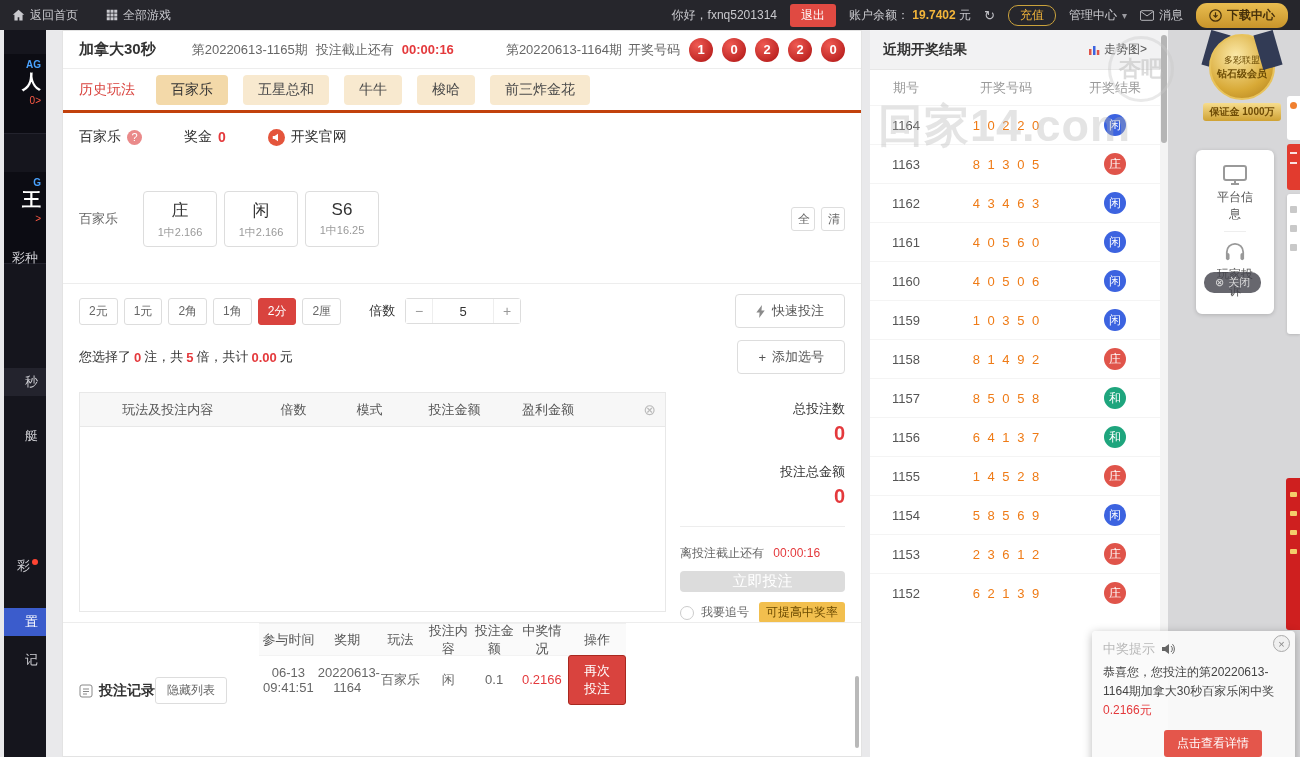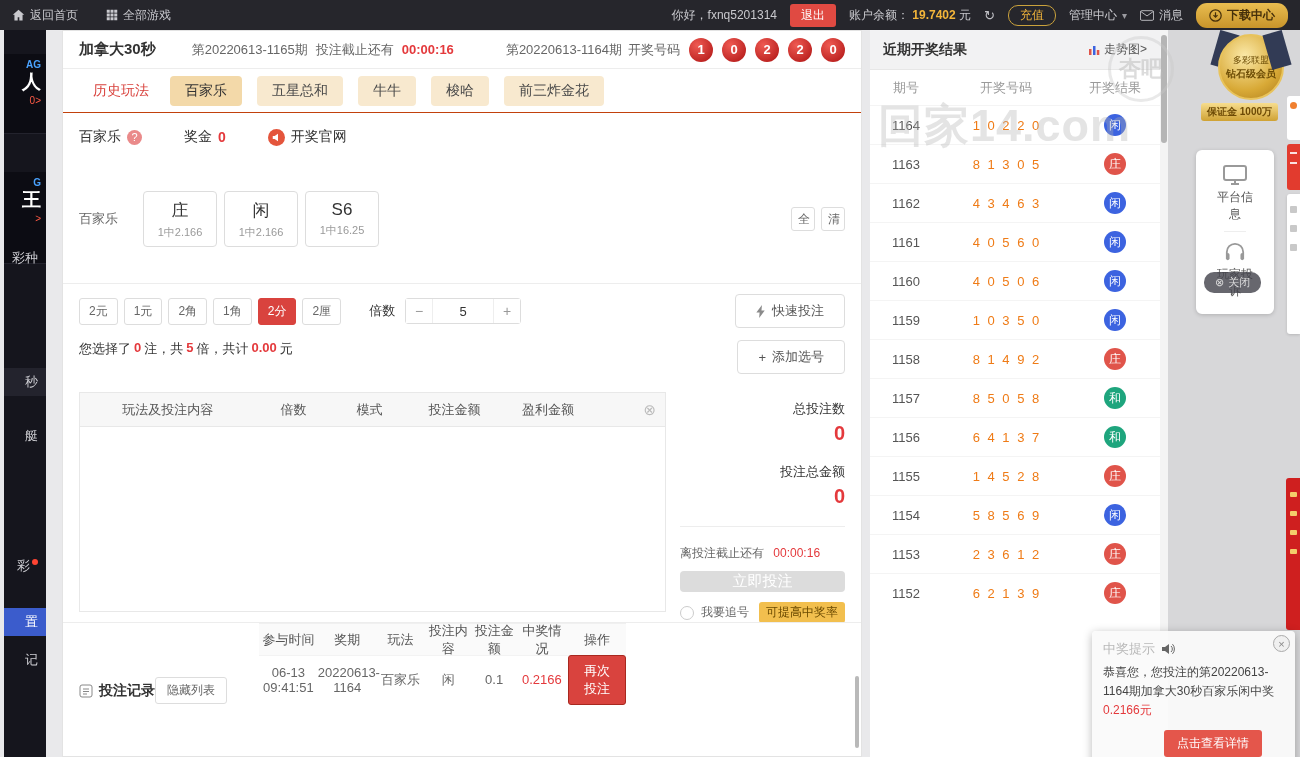--- a/index.html
+++ b/index.html
@@ -43,22 +43,22 @@
     border:1px solid #e3e3e3; display:flex; flex-direction:column; overflow:hidden; z-index:5; }
   .p-header { height:38px; min-height:38px; border-bottom:1px solid #ededed; display:flex; align-items:center;
     padding:0 16px; color:#666; font-size:13px; }
   .p-title { font-size:15px; font-weight:bold; color:#333; margin-right:36px; }
   .gap8 { margin-left:8px; }
   .red-strong { color:#e4393c; font-weight:bold; }
   .p-header-right { margin-left:auto; display:flex; align-items:center; gap:6px; }
   .num-ball { width:24px; height:24px; border-radius:50%; background:radial-gradient(circle at 35% 30%, #ef5a52, #ad1212);
     color:#fff; font-weight:bold; font-size:13px; display:inline-flex; align-items:center; justify-content:center; margin-left:3px; }
 
-  .p-tabs { height:44px; min-height:44px; border-bottom:1px solid #c2410c; display:flex; align-items:center;
-    gap:15px; padding:0 30px; font-size:14px; }
+  .p-tabs { height:44px; min-height:44px; border-bottom:3px solid #c2410c; display:flex; align-items:center;
+    gap:15px; padding:0 16px; font-size:14px; }
   .tab-link { color:#d9433e; cursor:pointer; margin-right:6px; }
   .tab-pill { background:#f8e9cf; color:#4a4a4a; padding:6px 15px; border-radius:4px; cursor:pointer; }
   .tab-pill.active { background:#f3d9a9; color:#333; }
 
   .p-info { height:48px; min-height:48px; display:flex; align-items:center; padding:0 16px; font-size:14px; gap:6px; }
   .q-icon { width:15px; height:15px; border-radius:50%; background:#ea8a8a; color:#fff; font-size:11px;
     text-align:center; line-height:15px; cursor:pointer; }
   .ml36 { margin-left:36px; }
   .bonus-val { color:#e4393c; font-weight:bold; }
   .horn-icon { width:17px; height:17px; border-radius:50%; background:#e4553c; display:inline-flex;
@@ -79,21 +79,21 @@
     font-size:12px; margin-right:6px; cursor:pointer; }
   .unit-pill.sel { background:#d9433e; border-color:#d9433e; color:#fff; }
   .mult-label { margin-left:22px; margin-right:10px; font-size:13px; color:#333; }
   .stepper { display:flex; border:1px solid #ddd; border-radius:3px; height:26px; align-items:stretch; }
   .step-btn { width:26px; border:none; background:#fff; color:#999; font-size:14px; cursor:pointer; }
   .step-val { width:62px; border-left:1px solid #eee; border-right:1px solid #eee; display:flex;
     align-items:center; justify-content:center; font-size:13px; color:#333; }
   .btn-outline { margin-left:auto; border:1px solid #ddd; background:#fff; border-radius:4px; padding:7px 20px;
     font-size:13px; color:#555; display:flex; align-items:center; gap:6px; cursor:pointer; }
 
-  .p-summary { display:flex; align-items:flex-start; padding:4px 16px 10px; font-size:13px; color:#333; }
+  .p-summary { display:flex; align-items:center; padding:4px 16px 10px; font-size:13px; color:#333; }
   .red-num { color:#e4393c; font-weight:bold; margin:0 3px; }
 
   .p-middle { display:flex; padding:8px 16px 10px; gap:14px; height:238px; min-height:238px; }
   .bet-table { flex:1; border:1px solid #e8e8e8; display:flex; flex-direction:column; background:#fff; }
   .bt-head { height:34px; min-height:34px; background:#f7f7f7; display:flex; align-items:center;
     font-size:13px; color:#555; border-bottom:1px solid #e8e8e8; }
   .bt-c1{width:30%;text-align:center;} .bt-c2{width:13%;text-align:center;} .bt-c3{width:13%;text-align:center;}
   .bt-c4{width:16%;text-align:center;} .bt-c5{width:16%;text-align:center;}
   .bt-close { margin-left:auto; margin-right:9px; color:#bbb; font-size:15px; cursor:pointer; }
   .bt-body { flex:1; background:#fff; }
@@ -146,21 +146,21 @@
   .watermark-logo { position:absolute; left:1108px; top:36px; width:66px; height:66px; border:3px solid rgba(200,200,200,0.4);
     border-radius:50%; color:rgba(185,185,185,0.5); display:flex; align-items:center; justify-content:center;
     font-size:22px; font-weight:bold; z-index:18; pointer-events:none; }
 
   
   .scrollbar { position:absolute; left:1160px; top:30px; width:8px; bottom:0; background:#f4f4f4; z-index:6; }
   .scroll-thumb { position:absolute; top:5px; left:1px; width:6px; height:108px; background:#b5b5b5; border-radius:3px; cursor:grab; }
 
   
   .rightzone { position:absolute; left:1168px; top:30px; right:0; bottom:0; background:#d7d7d9; overflow:hidden; z-index:5; }
-  .medal { position:absolute; left:33px; top:0; width:100px; height:112px; }
+  .medal { position:absolute; left:24px; top:0; width:100px; height:112px; text-align:center; }
   .medal:before, .medal:after { content:""; position:absolute; top:2px; width:20px; height:36px; background:#323b55; }
   .medal:before { left:14px; transform:rotate(16deg); }
   .medal:after { right:14px; transform:rotate(-16deg); }
   .medal-circle { position:relative; width:66px; height:66px; border-radius:50%; margin:4px auto 0;
     background:radial-gradient(circle at 40% 32%, #fbe9a8, #d8a936 62%, #ad7c1c);
     border:2px solid #e8c35c; display:flex; flex-direction:column; align-items:center; justify-content:center; color:#6d4d06; }
   .medal-l1 { font-size:9px; }
   .medal-l2 { font-size:10px; font-weight:bold; }
   .medal-banner { position:relative; margin-top:3px; display:inline-block; background:linear-gradient(#f7dd8e,#cfa234);
     color:#6d4a05; font-size:10px; font-weight:bold; padding:2px 6px; border-radius:3px; }

